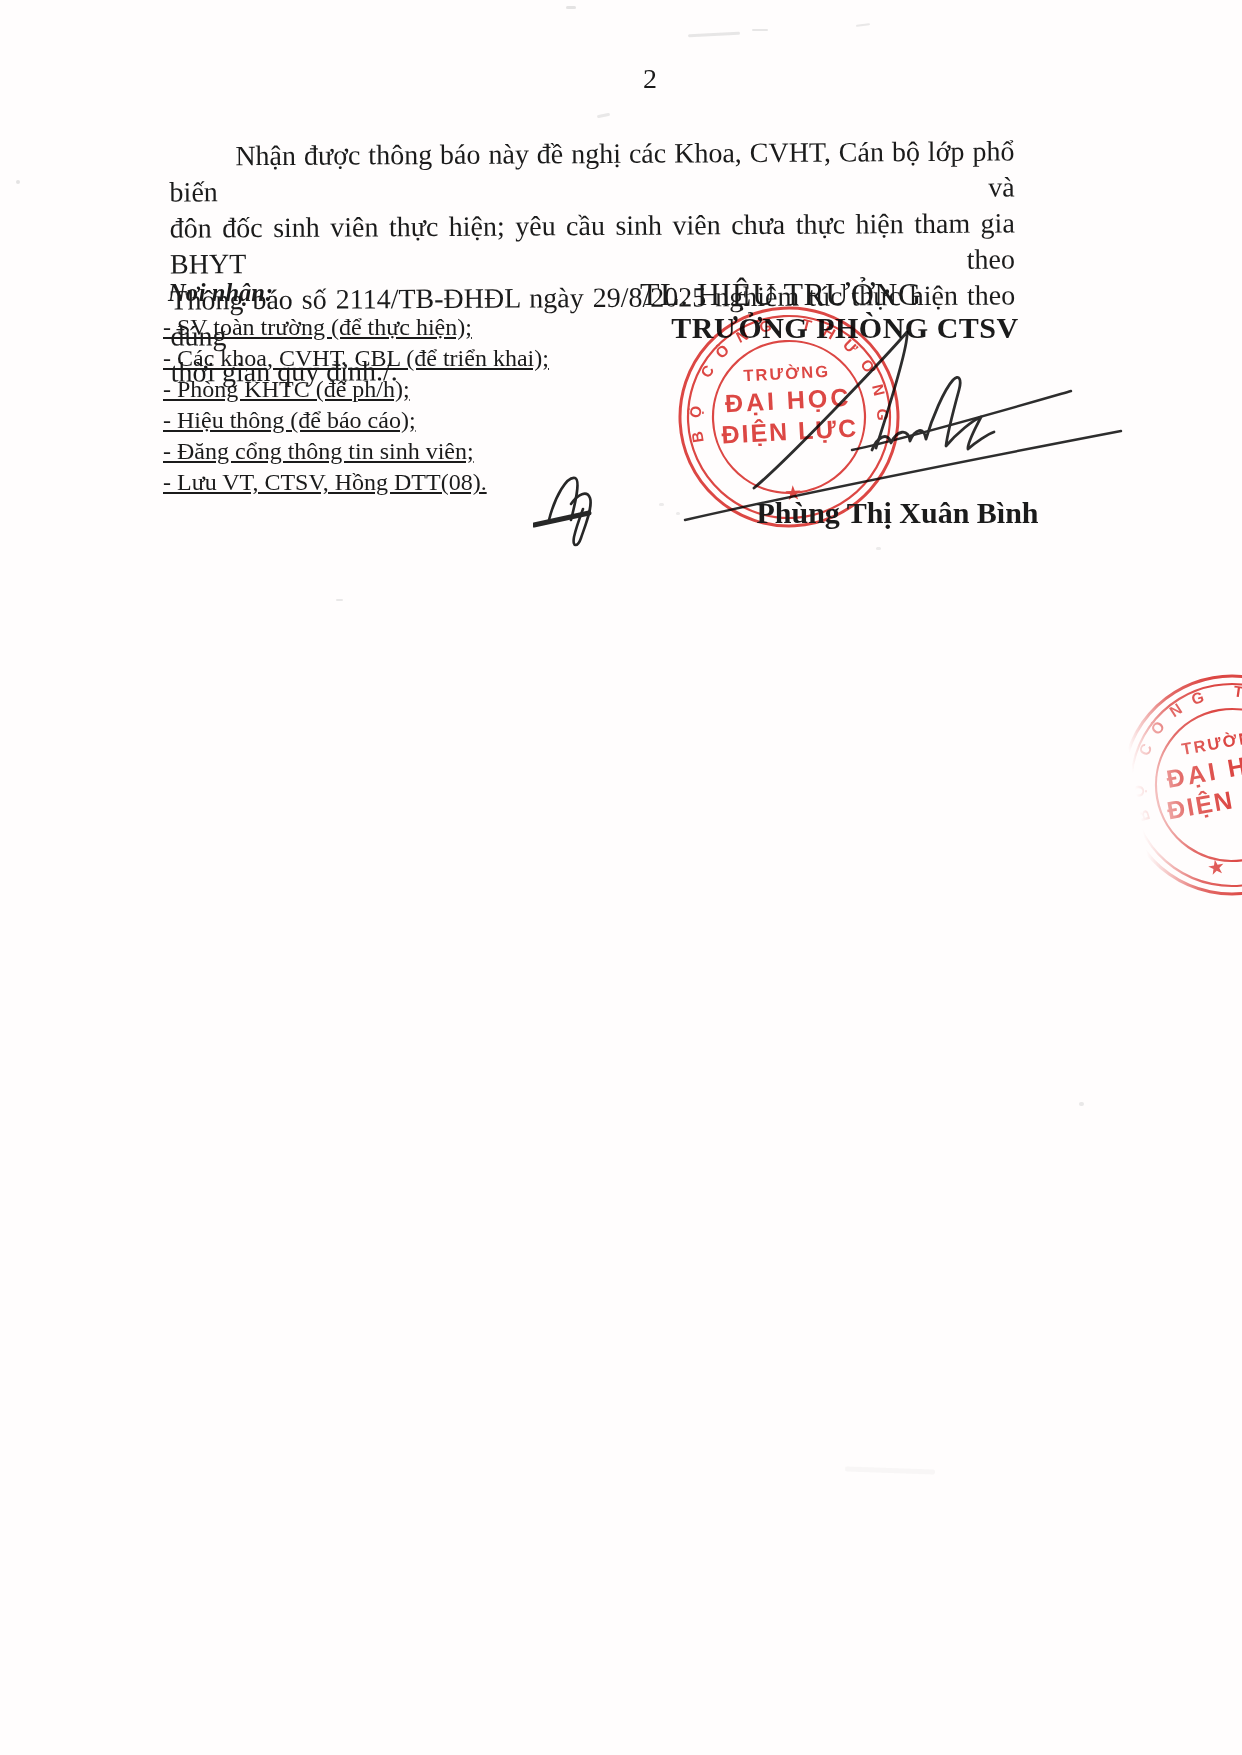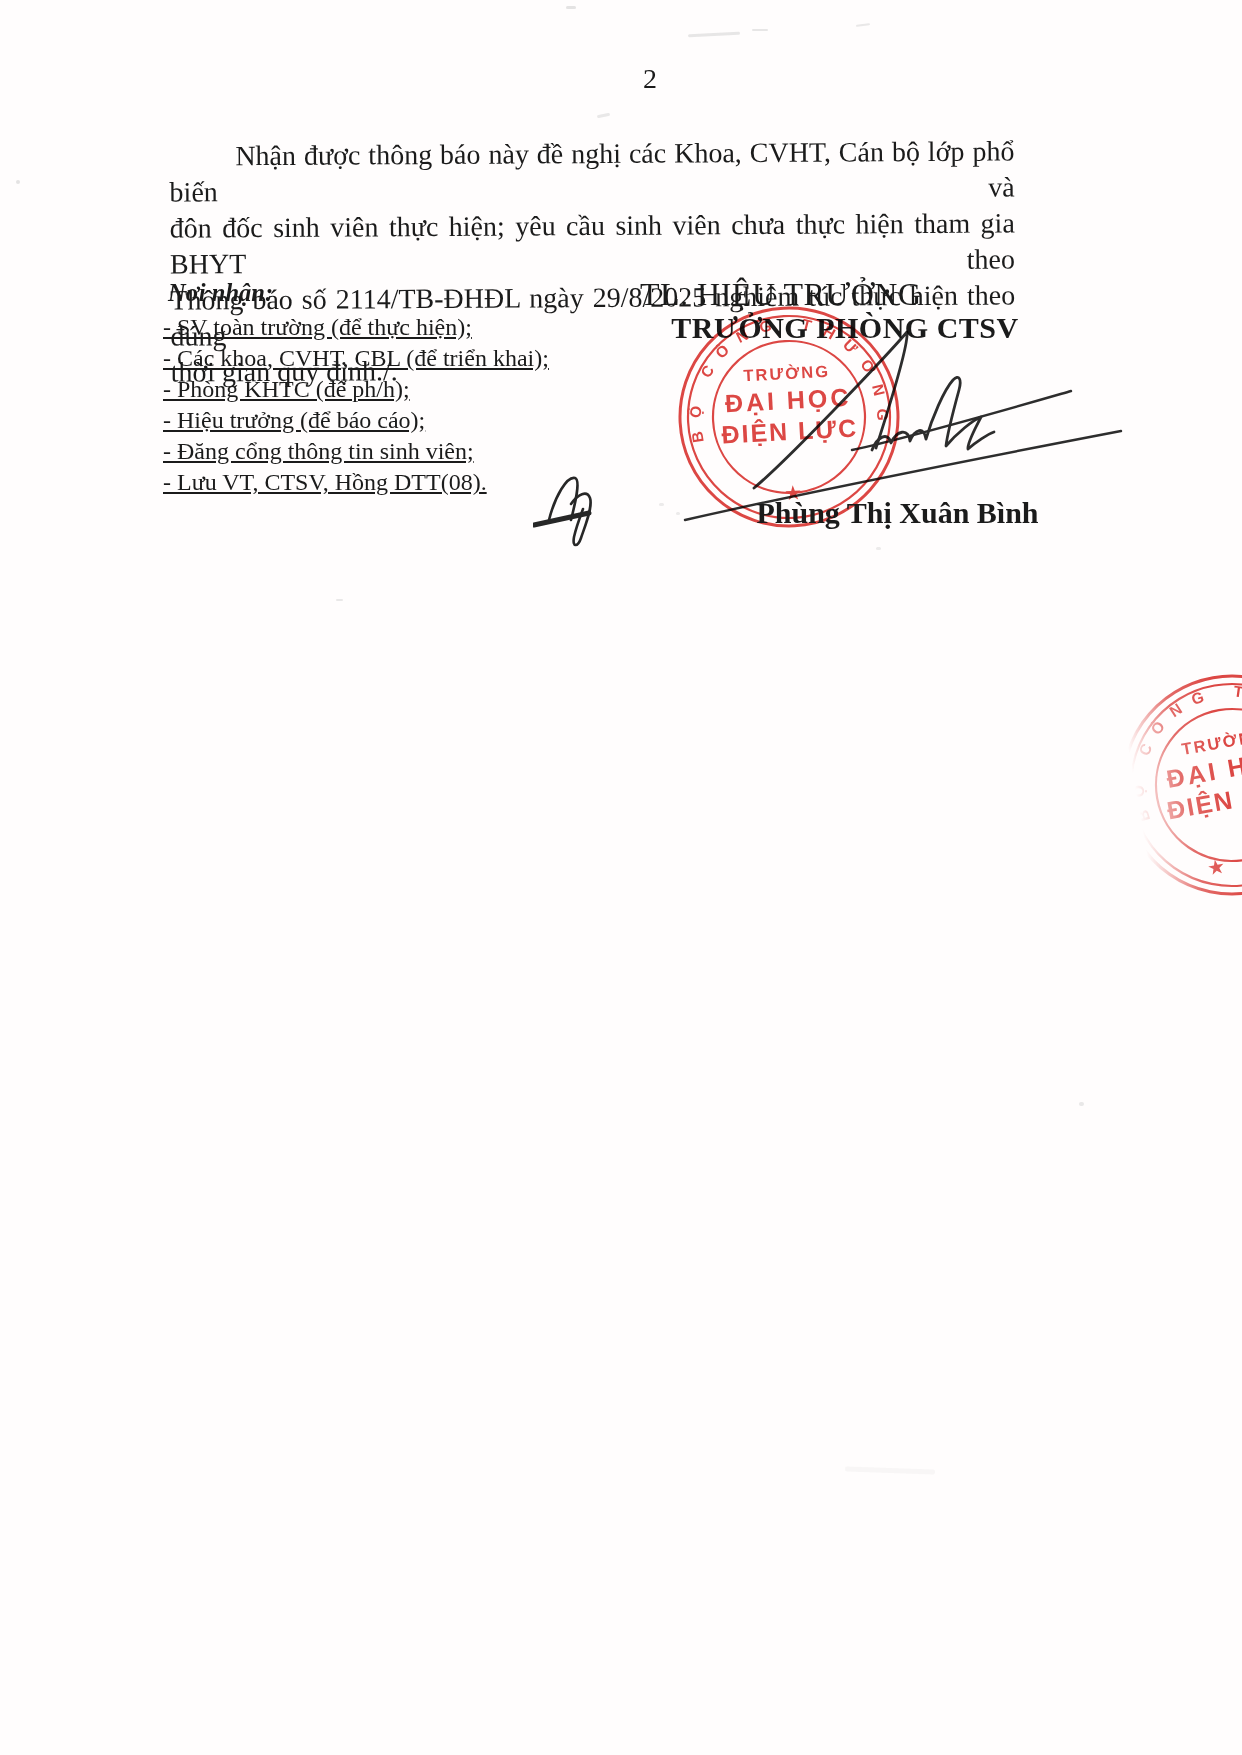--- a/index.html
+++ b/index.html
@@ -79,21 +79,21 @@
     <div class="para-line">đôn đốc sinh viên thực hiện; yêu cầu sinh viên chưa thực hiện tham gia BHYT theo</div>
     <div class="para-line">Thông báo số 2114/TB-ĐHĐL ngày 29/8/2025 nghiêm túc thực hiện theo đúng</div>
     <div class="para-line last">thời gian quy định./.</div>
   </div>
 
   <div class="recipients-heading">Nơi nhận:</div>
   <div class="recipients-list">
     <div>- SV toàn trường (để thực hiện);</div>
     <div>- Các khoa, CVHT, CBL (để triển khai);</div>
     <div>- Phòng KHTC (để ph/h);</div>
-    <div>- Hiệu trưởng (để báo cáo);</div>
+    <div>- Hiệu thông (để báo cáo);</div>
     <div>- Đăng cổng thông tin sinh viên;</div>
     <div>- Lưu VT, CTSV, Hồng DTT(08).</div>
   </div>
 
   <div class="sig-title-1">TL. HIỆU TRƯỞNG</div>
   <div class="sig-title-2">TRƯỞNG PHÒNG CTSV</div>
 
   <div class="stamp stamp-1">
     <svg width="240" height="240" viewBox="0 0 240 240">
       <circle cx="120" cy="120" r="109" fill="none" stroke="#d8332f" stroke-width="3"></circle>

